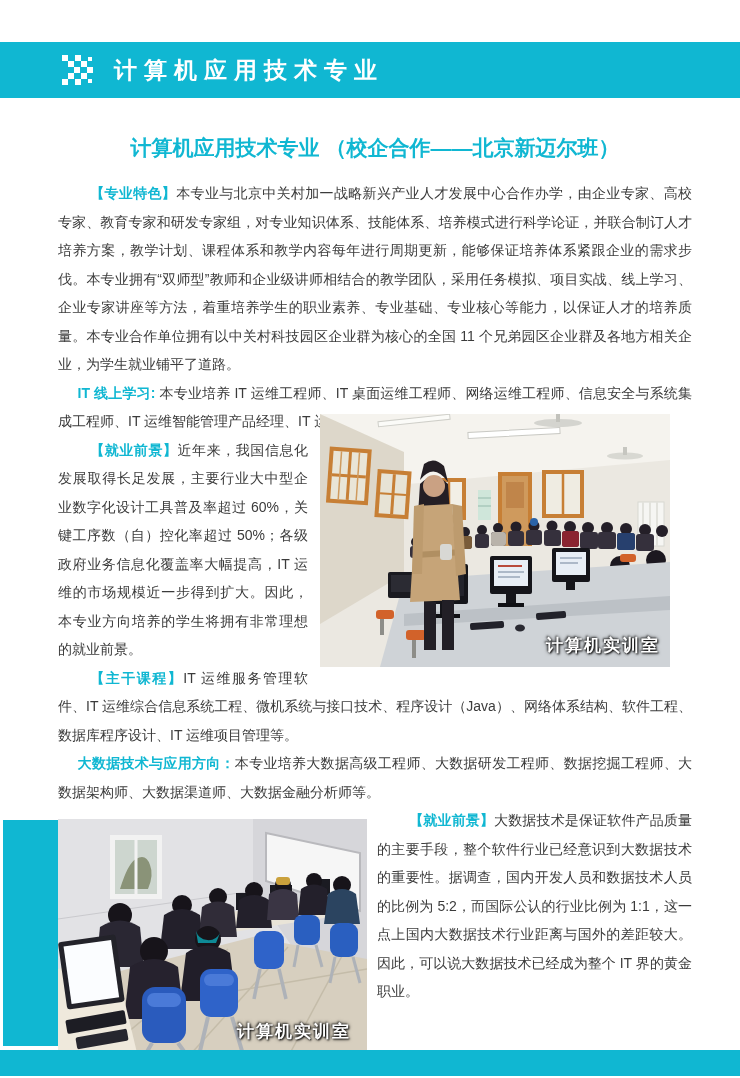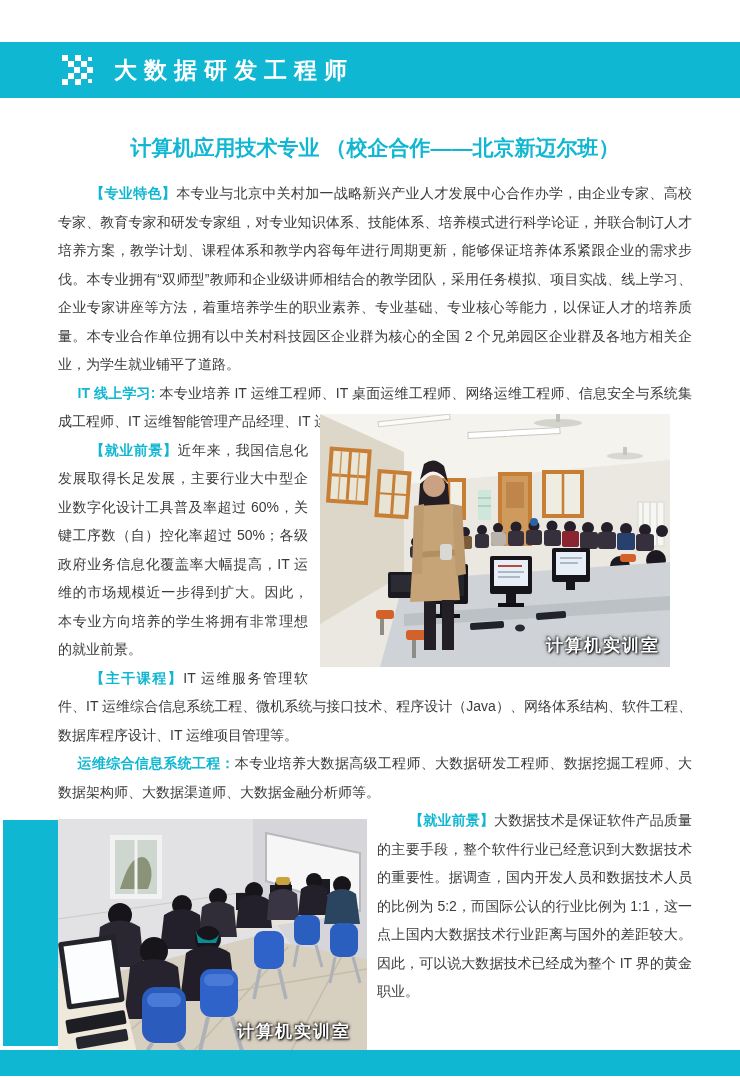--- a/index.html
+++ b/index.html
@@ -84,28 +84,28 @@
         <rect x="0" y="25" width="6" height="6"></rect>
         <rect x="13" y="1" width="6" height="6"></rect>
         <rect x="19" y="7" width="6" height="6"></rect>
         <rect x="25" y="13" width="6" height="6"></rect>
         <rect x="19" y="19" width="6" height="6"></rect>
         <rect x="13" y="25" width="6" height="6"></rect>
         <rect x="26" y="3" width="4" height="4"></rect>
         <rect x="26" y="25" width="4" height="4"></rect>
       </g>
     </svg>
-    <div class="dept">大数据研发工程师</div>
+    <div class="dept">计算机应用技术专业</div>
   </div>
 
   <div class="content clearfix">
 
     <h1 class="page-title">计算机应用技术专业 （校企合作——北京新迈尔班）</h1>
 
-    <p class="body indent"><span class="lbl">【专业特色】</span><span>本专业与北京中关村加一战略新兴产业人才发展中心合作办学，由企业专家、高校专家、教育专家和研发专家组，对专业知识体系、技能体系、培养模式进行科学论证，并联合制订人才培养方案，教学计划、课程体系和教学内容每年进行周期更新，能够保证培养体系紧跟企业的需求步伐。本专业拥有“双师型”教师和企业级讲师相结合的教学团队，采用任务模拟、项目实战、线上学习、企业专家讲座等方法，着重培养学生的职业素养、专业基础、专业核心等能力，以保证人才的培养质量。本专业合作单位拥有以中关村科技园区企业群为核心的全国 2 个兄弟园区企业群及各地方相关企业，为学生就业铺平了道路。</span></p>
+    <p class="body indent"><span class="lbl">【专业特色】</span><span>本专业与北京中关村加一战略新兴产业人才发展中心合作办学，由企业专家、高校专家、教育专家和研发专家组，对专业知识体系、技能体系、培养模式进行科学论证，并联合制订人才培养方案，教学计划、课程体系和教学内容每年进行周期更新，能够保证培养体系紧跟企业的需求步伐。本专业拥有“双师型”教师和企业级讲师相结合的教学团队，采用任务模拟、项目实战、线上学习、企业专家讲座等方法，着重培养学生的职业素养、专业基础、专业核心等能力，以保证人才的培养质量。本专业合作单位拥有以中关村科技园区企业群为核心的全国 11 个兄弟园区企业群及各地方相关企业，为学生就业铺平了道路。</span></p>
 
     <p class="body indent-sm"><span class="lbl">IT 线上学习:</span> <span>本专业培养 IT 运维工程师、IT 桌面运维工程师、网络运维工程师、信息安全与系统集成工程师、IT 运维智能管理产品经理、IT 运维程序员等。</span></p>
 
     <div class="photo1-wrap">
       <svg viewBox="0 0 350 253" preserveAspectRatio="none" aria-hidden="true">
         <rect x="0" y="0" width="350" height="253" fill="#ebe8e1"></rect>
         <polygon points="0,0 350,0 350,46 0,78" fill="#f5f3ee"></polygon>
         <polygon points="0,0 84,38 84,160 0,210" fill="#ddd7ca"></polygon>
 
         <rect x="148" y="16" width="92" height="6" fill="#ffffff" stroke="#c9c9c4" stroke-width="1" transform="rotate(-3 194 19)"></rect>
@@ -242,21 +242,21 @@
           <rect x="120" y="130" width="12" height="16" rx="3" fill="#d8d8d4"></rect>
         </g>
       </svg>
       <div class="caption c1">计算机实训室</div>
     </div>
 
     <p class="body indent"><span class="lbl">【就业前景】</span><span>近年来，我国信息化发展取得长足发展，主要行业大中型企业数字化设计工具普及率超过 60%，关键工序数（自）控化率超过 50%；各级政府业务信息化覆盖率大幅提高，IT 运维的市场规模近一步得到扩大。因此，本专业方向培养的学生将拥有非常理想的就业前景。</span></p>
 
     <p class="body indent"><span class="lbl">【主干课程】</span><span>IT 运维服务管理软件、IT 运维综合信息系统工程、微机系统与接口技术、程序设计（Java）、网络体系结构、软件工程、数据库程序设计、IT 运维项目管理等。</span></p>
 
-    <p class="body indent-sm"><span class="lbl">运维综合信息系统工程：</span><span>本专业培养大数据高级工程师、大数据研发工程师、数据挖掘工程师、大数据架构师、大数据渠道师、大数据金融分析师等。</span></p>
+    <p class="body indent-sm"><span class="lbl">大数据技术与应用方向：</span><span>本专业培养大数据高级工程师、大数据研发工程师、数据挖掘工程师、大数据架构师、大数据渠道师、大数据金融分析师等。</span></p>
 
     <div class="photo2-wrap">
       <div class="photo2-strip"></div>
       <div class="photo2-img">
         <svg viewBox="0 0 309 238" preserveAspectRatio="none" aria-hidden="true">
           <rect x="0" y="0" width="309" height="238" fill="#e2e2e5"></rect>
           <polygon points="195,0 309,0 309,238 195,70" fill="#d6d6da"></polygon>
           <line x1="0" y1="100" x2="195" y2="72" stroke="#c9c9cd" stroke-width="1"></line>
 
           <rect x="52" y="16" width="52" height="64" fill="#f2f2f2"></rect>

